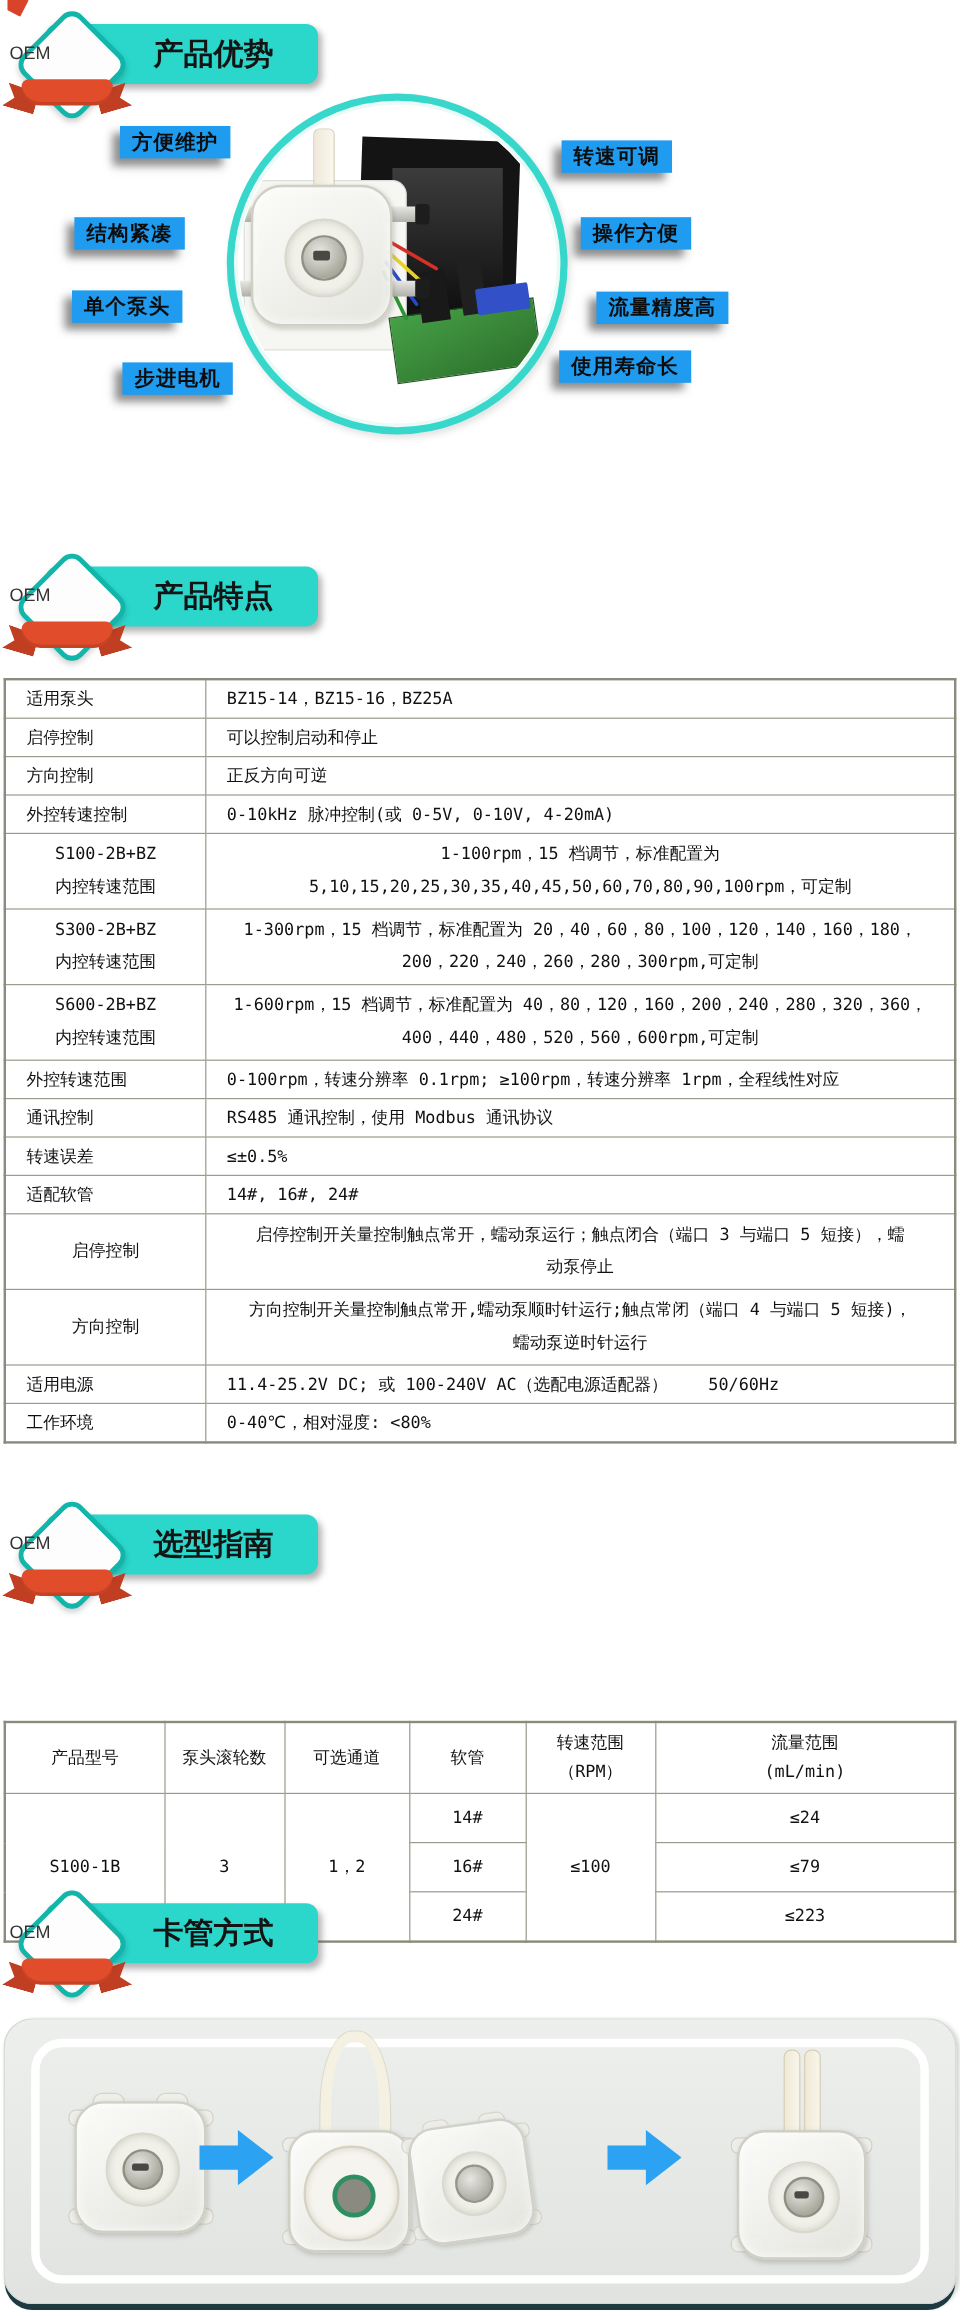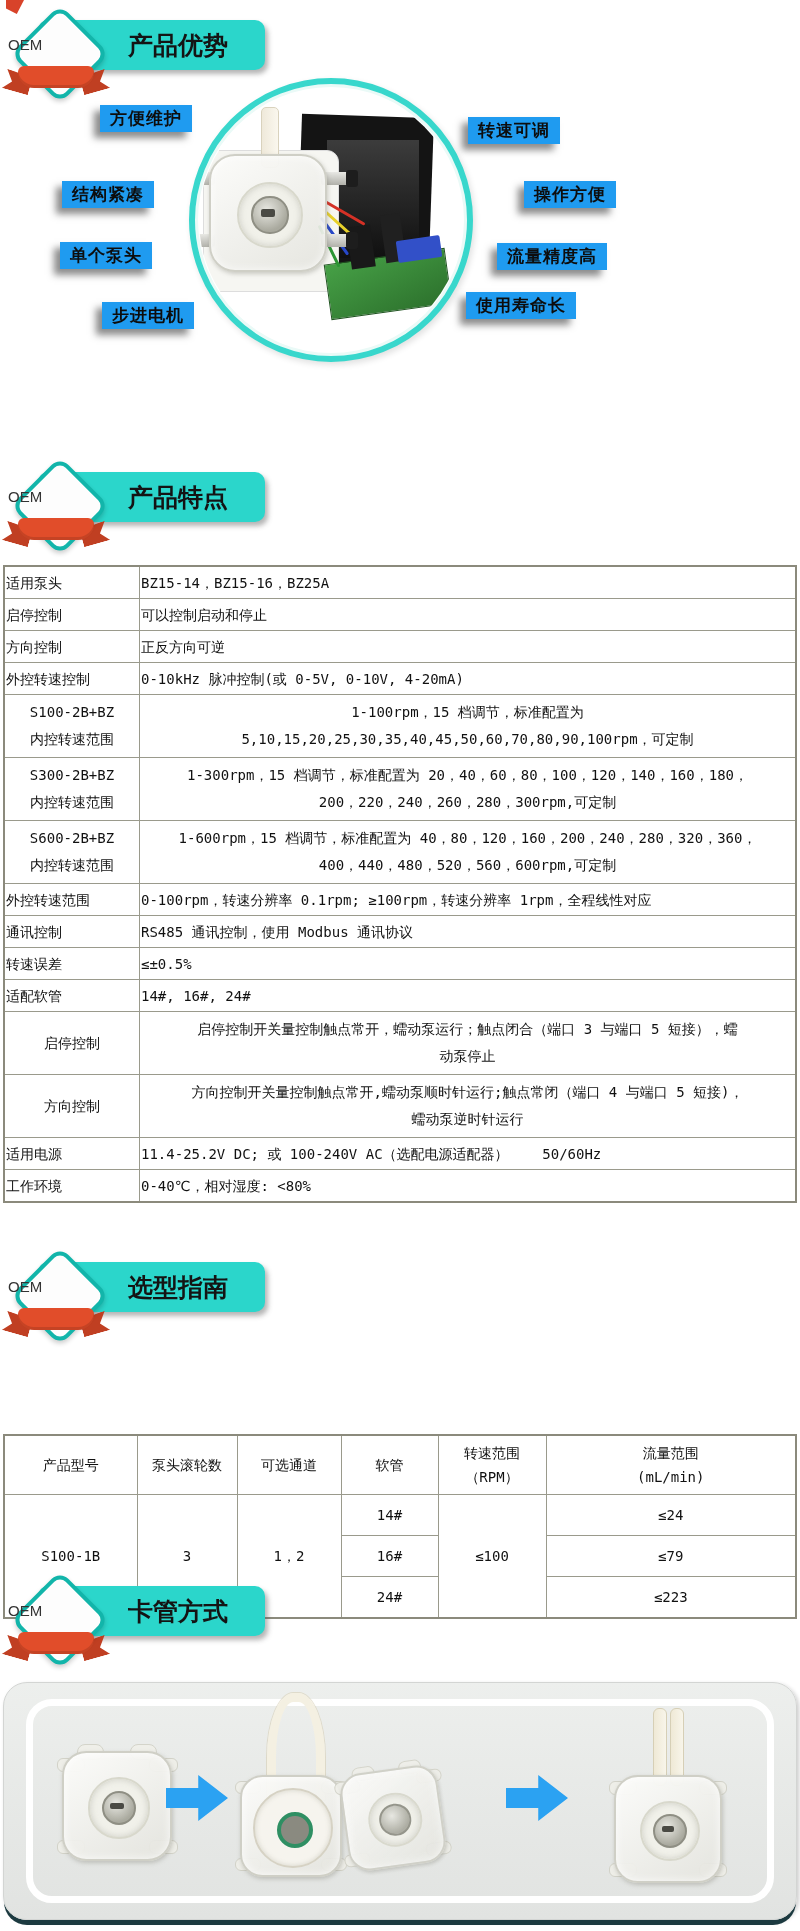--- a/index.html
+++ b/index.html
@@ -73,21 +73,21 @@
   .stub::after{content:"";position:absolute;width:12px;height:17px;top:-2px;background:#1d1d1d;border-radius:3px;}
   .stub-l{left:-28px;} .stub-l::after{left:-3px;}
   .stub-r{right:-28px;} .stub-r::after{right:-3px;}
   .pp-tube{position:absolute;left:44%;top:-40%;width:14%;height:50%;background:linear-gradient(90deg,#efe9da,#faf7ee);
            border:1px solid #d9d2bd;border-radius:5px;}
 
   
   table{border-collapse:collapse;}
   .spec-table{position:absolute;top:565px;left:3px;width:794px;border:2px solid #8b8a7c;
               font-family:"DejaVu Sans Mono","DejaVu Sans",monospace;font-size:14px;color:#111;}
-  .spec-table td{border:1px solid #9a9a8c;padding:2px 1px;vertical-align:middle;white-space:pre-wrap;line-height:24px;}
+  .spec-table td{border:1px solid #9a9a8c;padding:2px 17px;vertical-align:middle;white-space:pre-wrap;line-height:24px;}
   .spec-table td.lab{width:132px;}
   .spec-table tr.r1 td{height:27px;}
   .spec-table tr.r2 td{height:58px;line-height:27px;text-align:center;}
 
   
   .sel-table{position:absolute;top:1386px;left:3px;width:794px;border:2px solid #8b8a7c;
              font-family:"DejaVu Sans Mono","DejaVu Sans",monospace;font-size:14px;color:#111;margin-top:48px;}
   .sel-table td,.sel-table th{border:1px solid #9a9a8c;text-align:center;vertical-align:middle;
              white-space:pre-line;font-weight:normal;line-height:24px;}
   .sel-table tr.hd th{height:56px;}
@@ -144,21 +144,21 @@
         <div class="ph-slot"></div>
       </div>
     </div>
   </div>
 
   <div class="blabel" style="left:100px;top:105px">方便维护</div>
   <div class="blabel" style="left:62px;top:181px">结构紧凑</div>
   <div class="blabel" style="left:60px;top:242px">单个泵头</div>
   <div class="blabel" style="left:102px;top:302px">步进电机</div>
   <div class="blabel" style="left:468px;top:117px">转速可调</div>
-  <div class="blabel" style="left:524px;top:181px">操作方便</div>
+  <div class="blabel" style="left:484px;top:181px">操作方便</div>
   <div class="blabel" style="left:497px;top:243px">流量精度高</div>
   <div class="blabel" style="left:466px;top:292px">使用寿命长</div>
 
   <div class="banner" style="top:458px">
     <div class="banner-bg"></div>
     <div class="banner-title">产品特点</div>
     <div class="badge">
       <div class="rb-l"></div>
       <div class="rb-r"></div>
       <div class="badge-diamond"></div>

